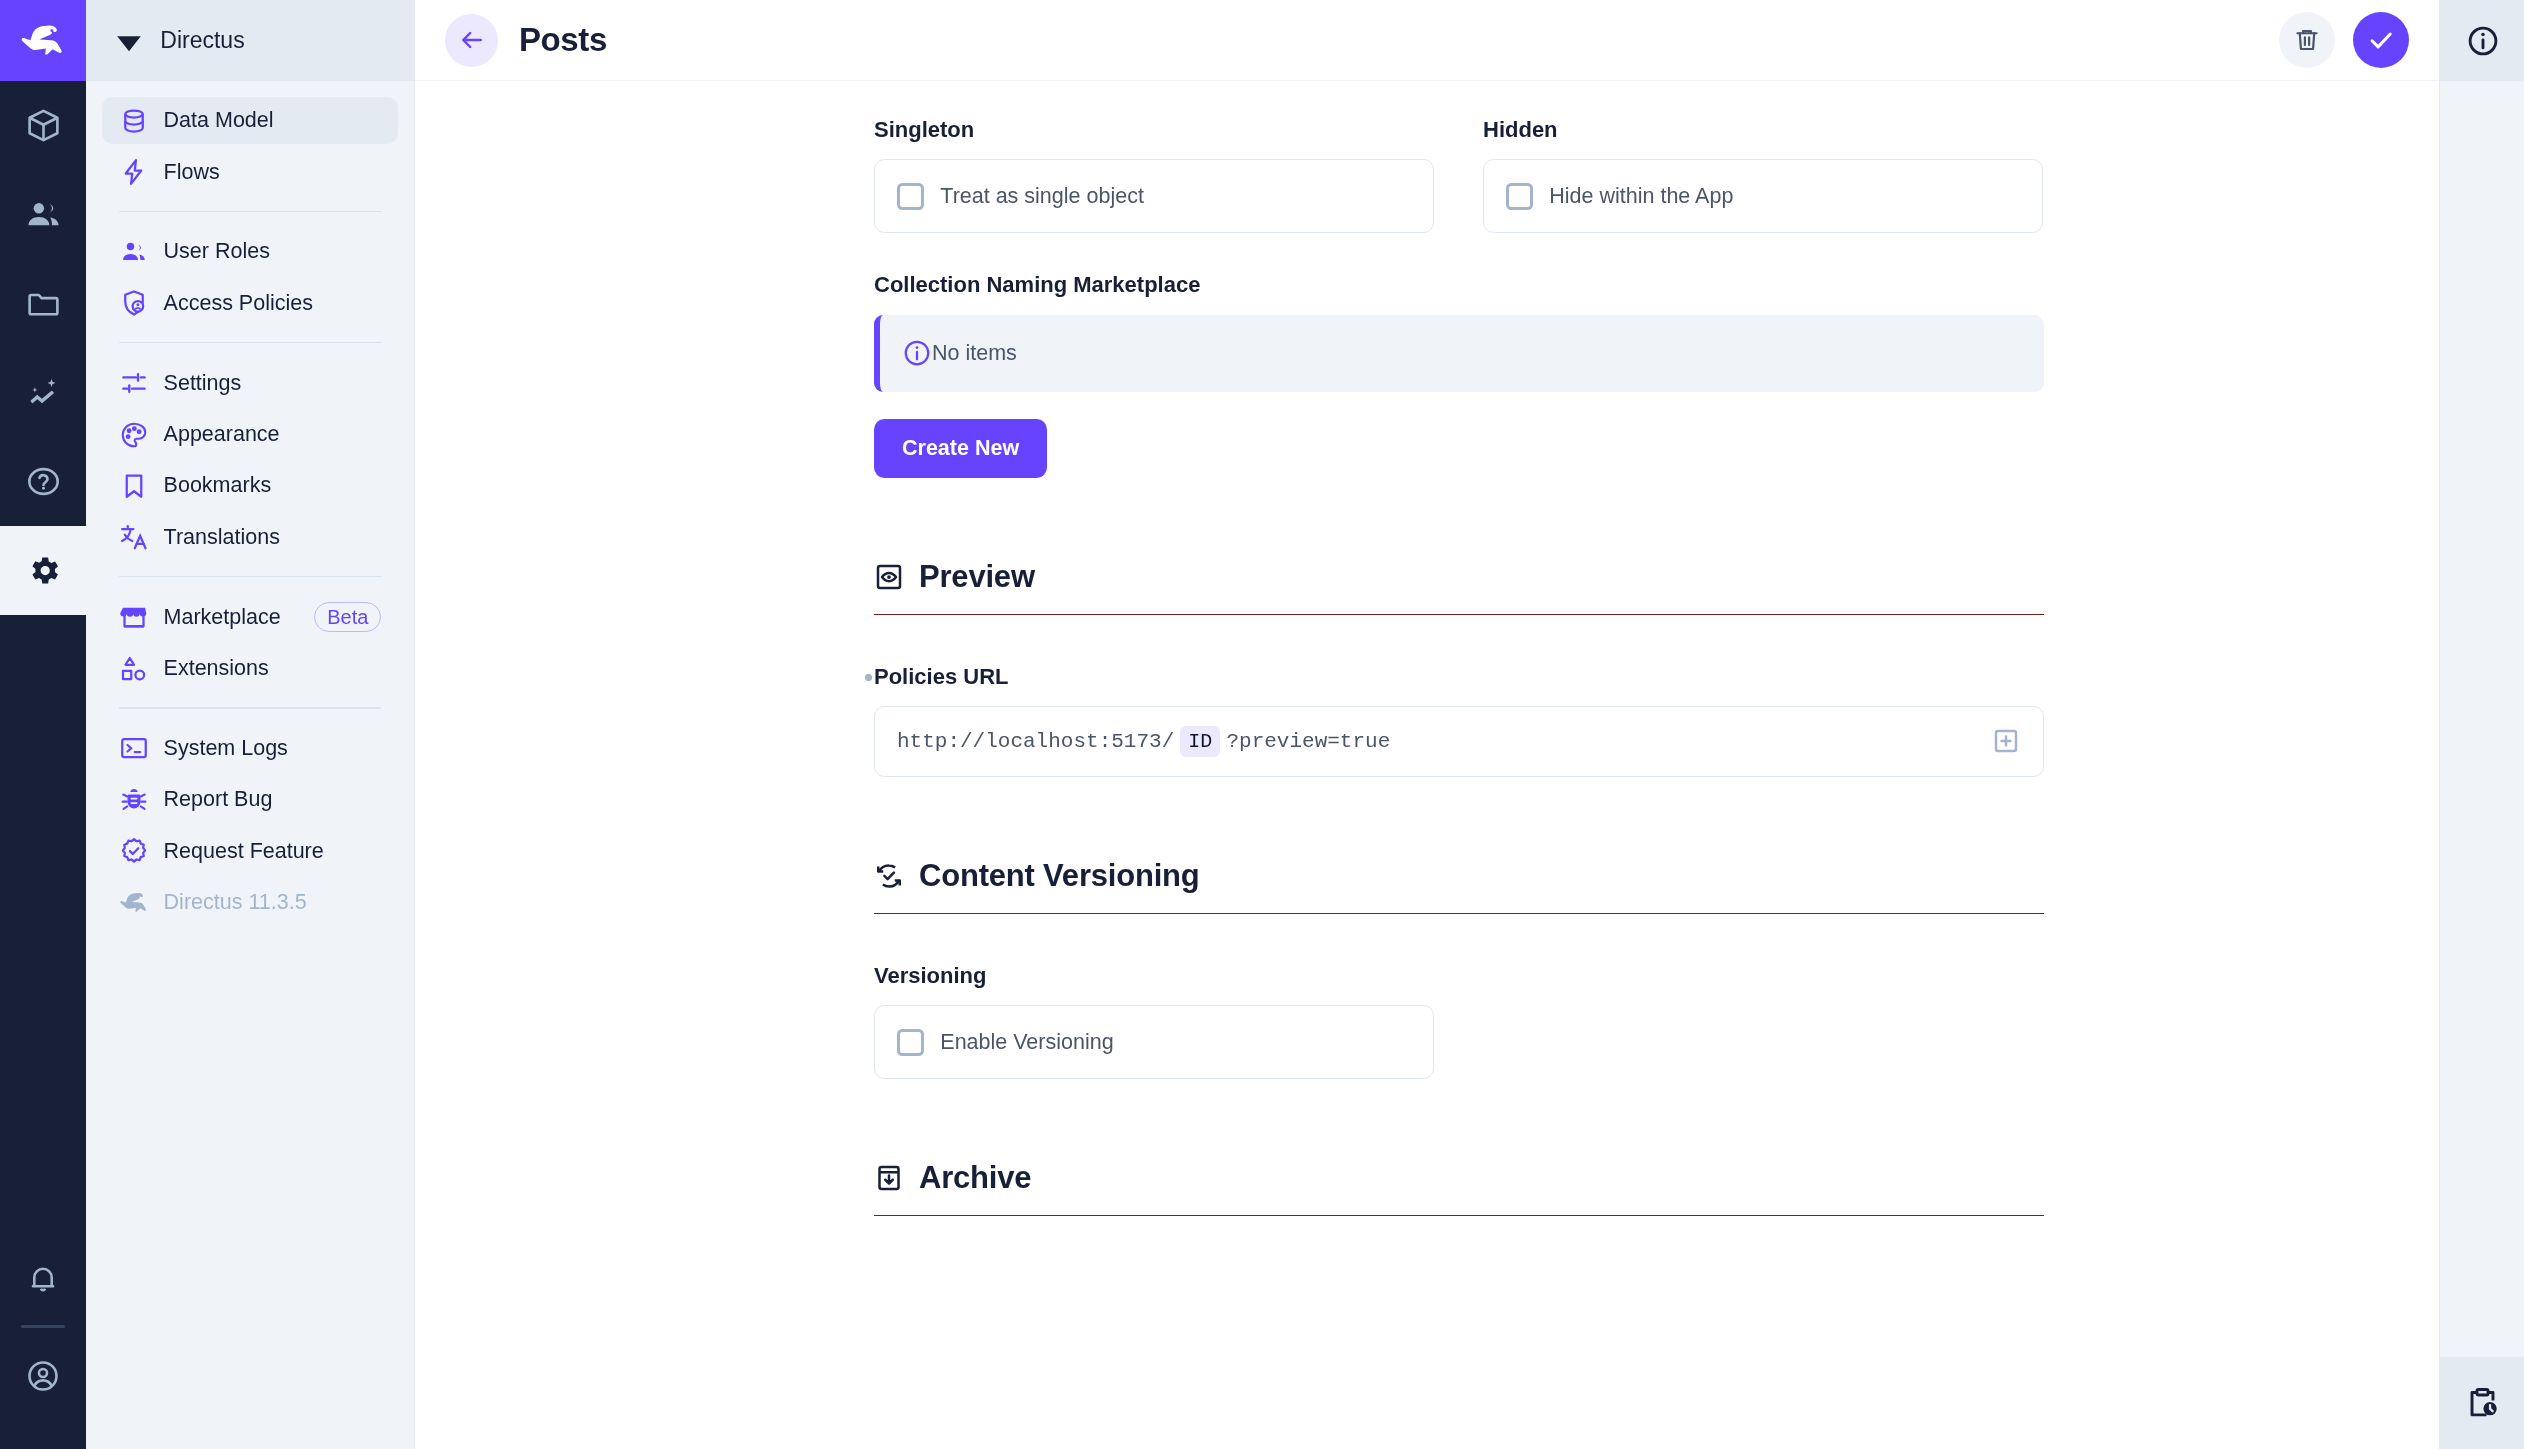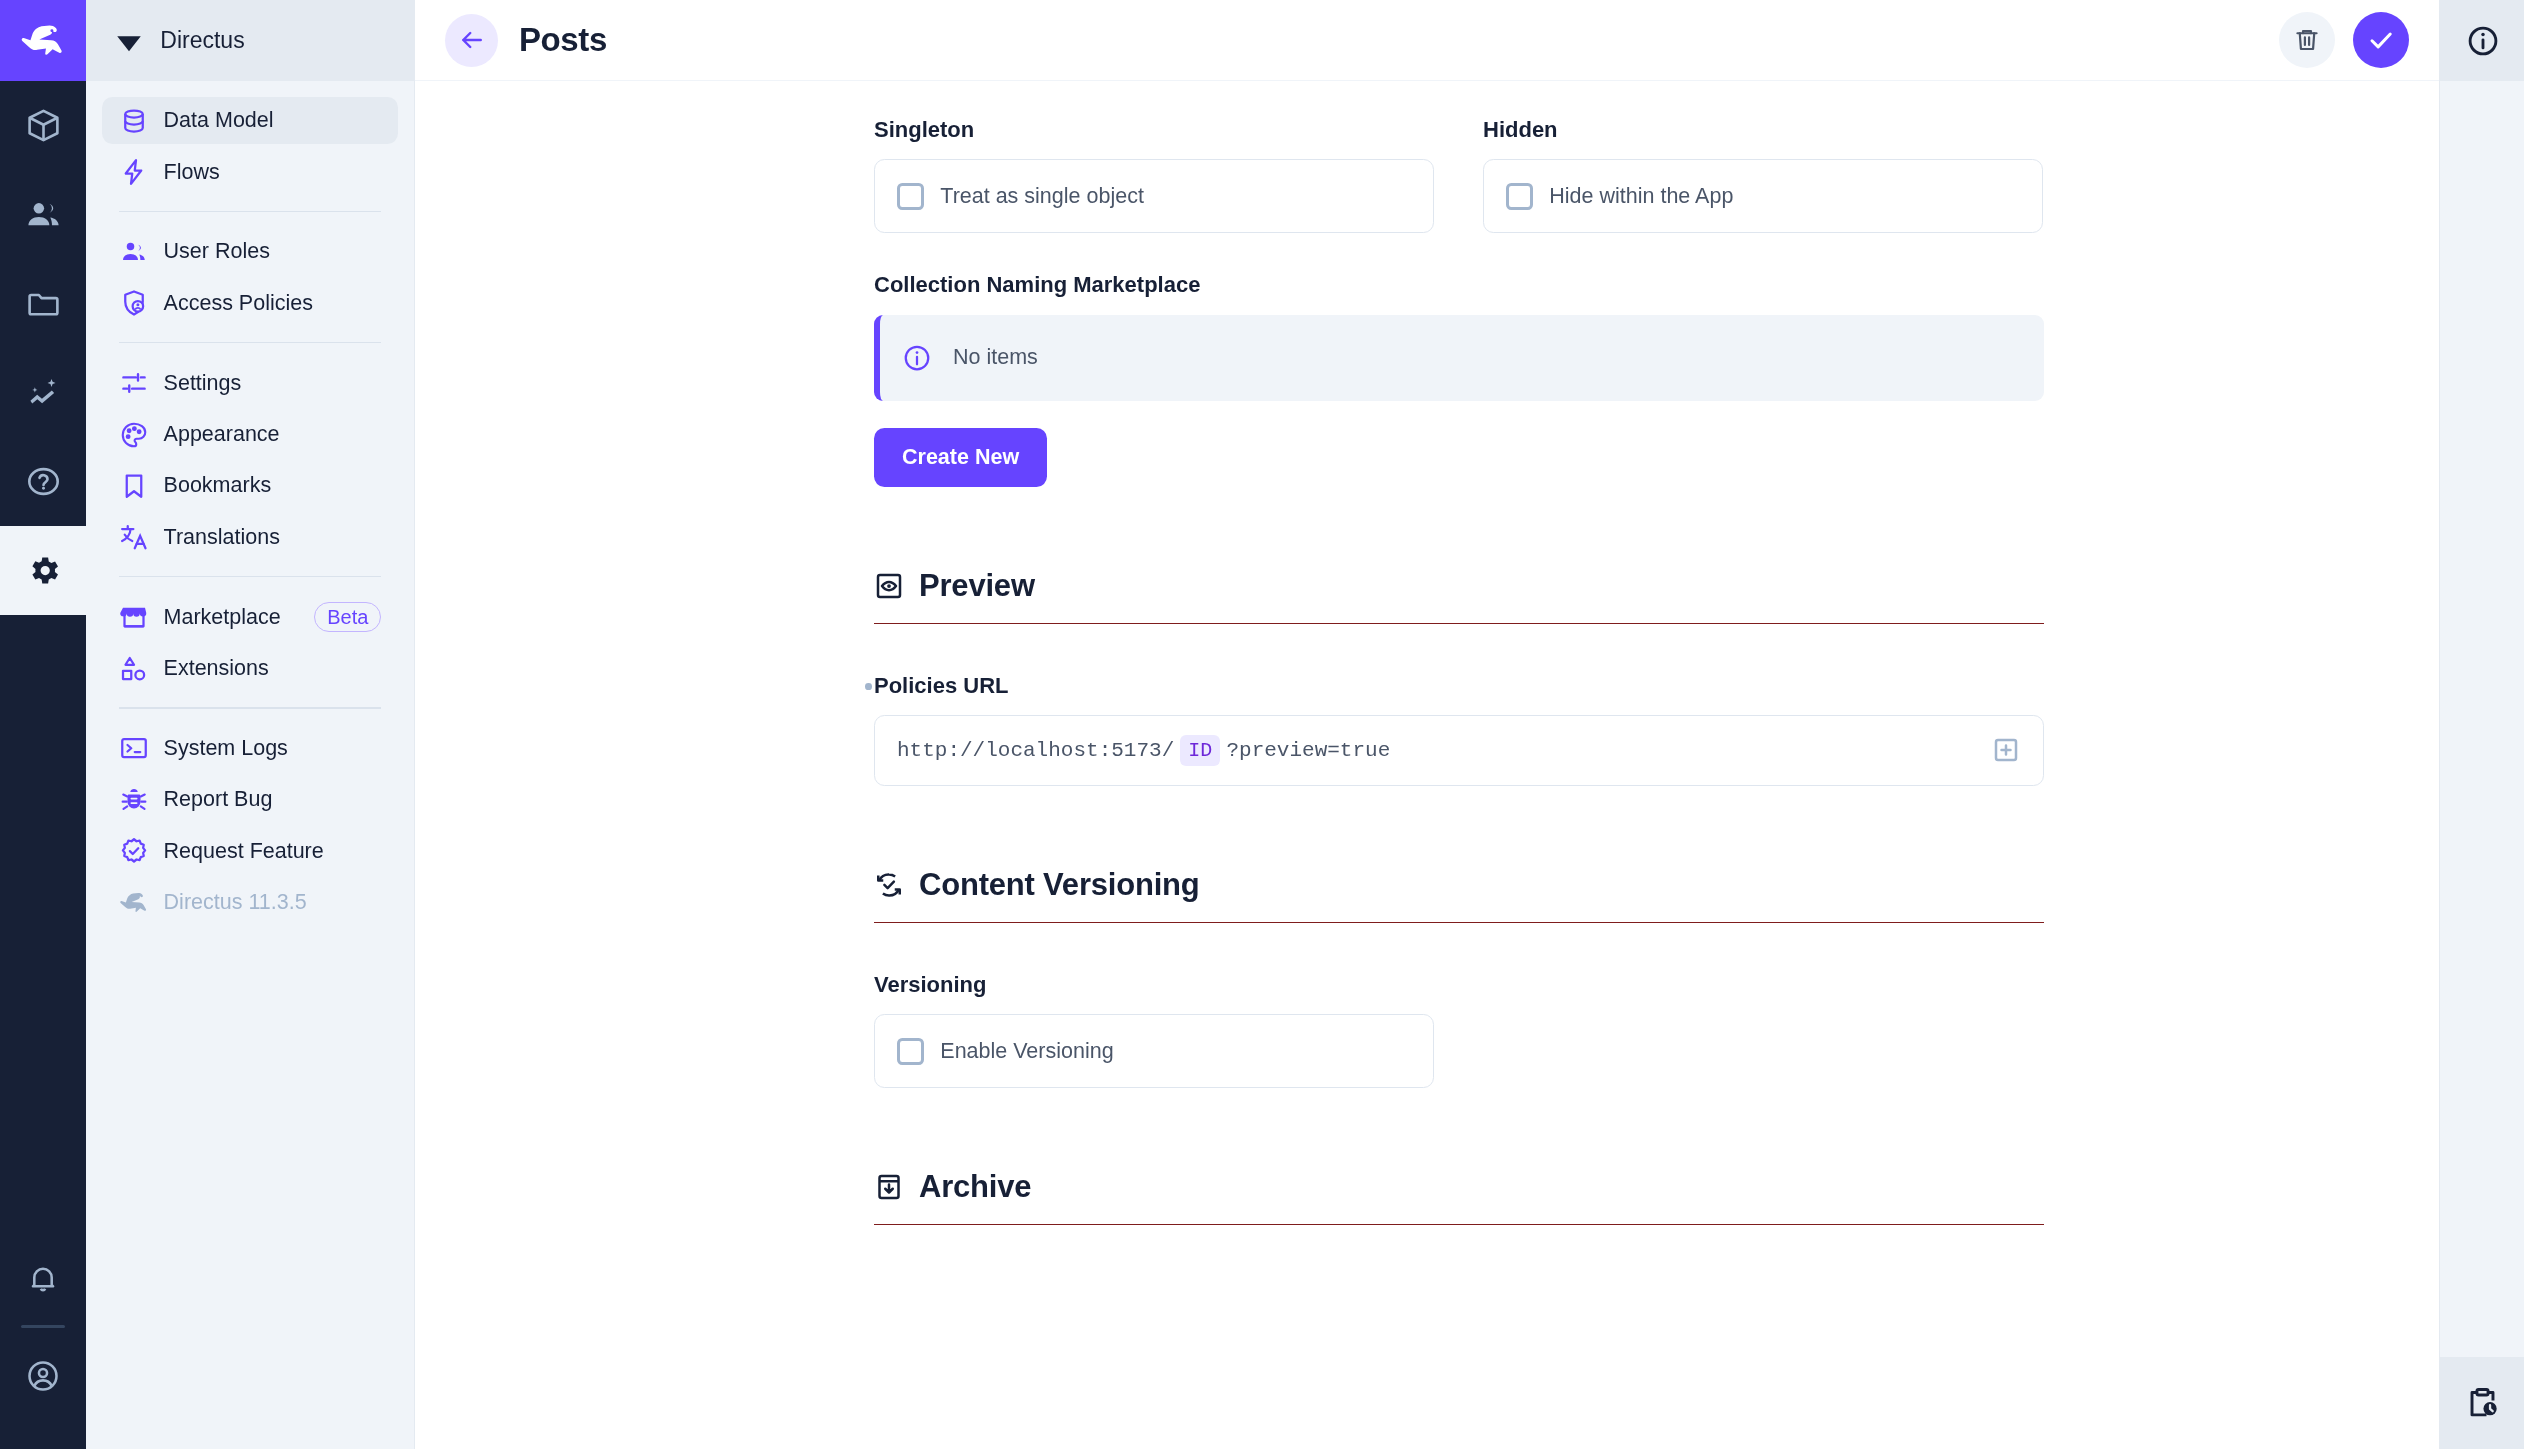--- a/index.html
+++ b/index.html
@@ -104,22 +104,22 @@
   }
   .w-half { width: 560px; }
   .cbx {
     width: 27px; height: 27px; border: 3px solid #a2b5cd;
     border-radius: 5.2px; flex: 0 0 27px;
   }
   .cbx-label { font-size: 21.5px; color: #4a5568; }
 
   .notice {
     width: 1170px; background: #f0f4f9; border-left: 6px solid #6644ff;
-    border-radius: 9px; height: 86px;
-    display: flex; align-items: center; gap: 21px; padding: 0 22px;
+    border-radius: 9px; height: 77px;
+    display: flex; align-items: center; padding: 0 22px;
   }
   .notice-txt { font-size: 21.5px; color: #4a5568; }
 
   .btn-primary {
     background: #6644ff; color: #ffffff; border: none;
     border-radius: 10.4px; height: 59px; padding: 0 28px;
     font-size: 21.5px; font-weight: 700; font-family: inherit;
     display: inline-flex; align-items: center;
   }
 
@@ -131,21 +131,21 @@
   .section-title { font-size: 31px; font-weight: 700; color: #172036; letter-spacing: -0.2px; }
   .section-body { padding-top: 49px; }
 
   .url-box {
     width: 1170px; height: 71px; border: 1.5px solid #dfe6ef; border-radius: 10.4px;
     display: flex; align-items: center; padding: 0 22px;
     font-family: "Liberation Mono", monospace; font-size: 21px; color: #4a5568;
   }
   .url-box .seg { white-space: pre; }
   .tok {
-    background: #ece9ff; color: #6d28d9; border-radius: 6px;
+    background: #ece9ff; color: #0f172a; border-radius: 6px;
     padding: 3.7px 8.1px; margin: 0 6px; font-family: inherit; font-size: 20px;
   }
   .url-spacer { flex: 1 1 auto; }
 
   
   .info {
     width: 86px; flex: 0 0 86px; background: #f0f4f9;
     display: flex; flex-direction: column; align-items: center;
     border-left: 0.7px solid #e4eaf1;
   }

